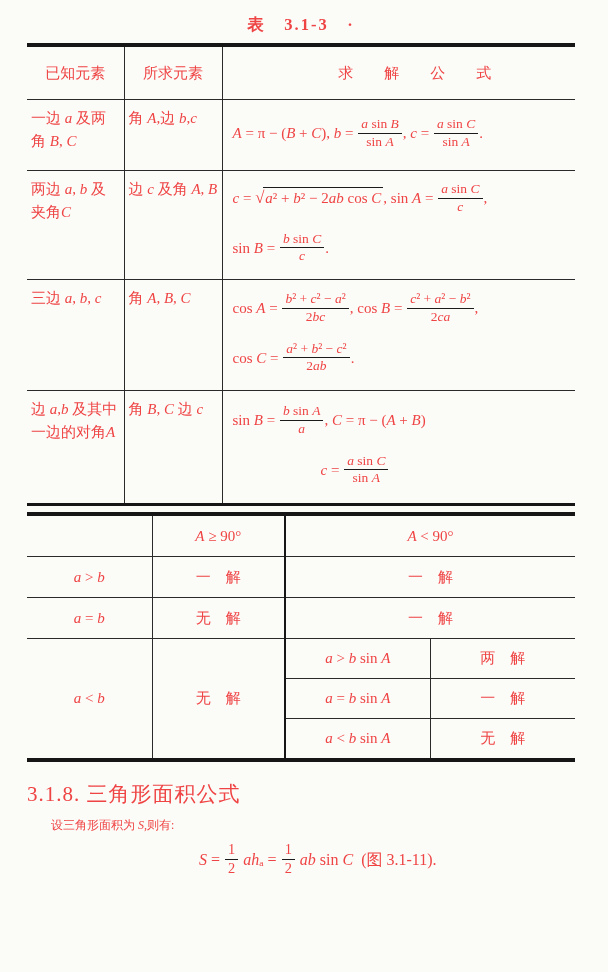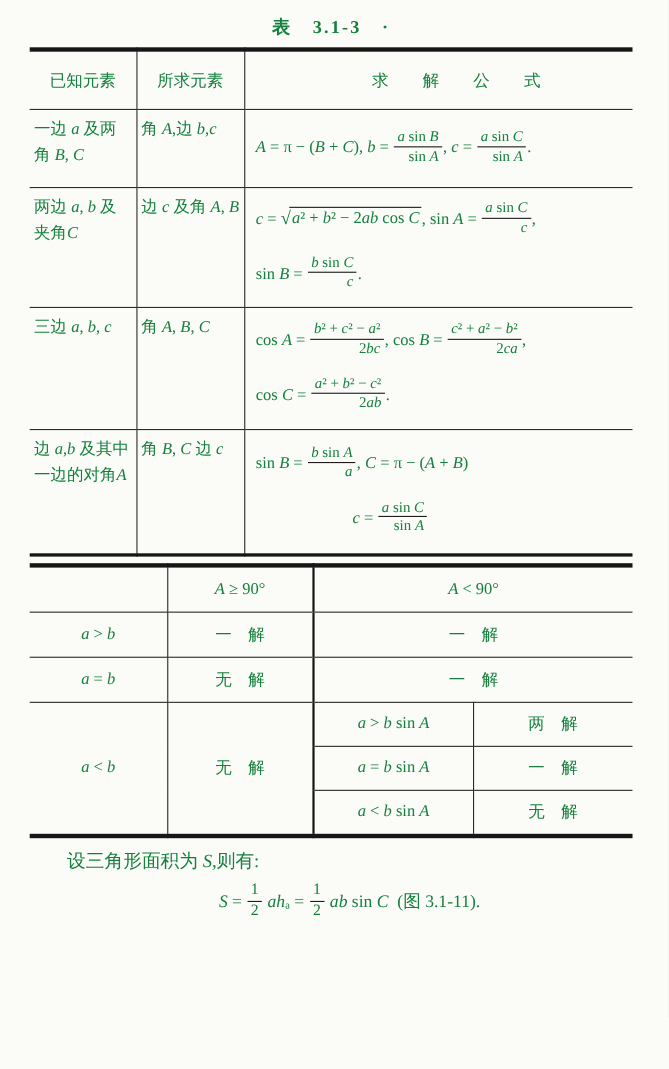--- a/index.html
+++ b/index.html
@@ -1,16 +1,16 @@
 <!DOCTYPE html>
 <html><head>
 <meta charset="utf-8">
 <style>
   html,body{margin:0;padding:0;background:#e8e8e4;}
-  .page{box-sizing:border-box;width:608px;height:972px;background:#fbfbf8;color:#15803d;
+  .page{box-sizing:border-box;width:608px;height:972px;background:#fbfbf8;color:#ef4444;
         padding:14px 33px 0 27px;font-family:"Liberation Serif","DejaVu Serif",serif;overflow:hidden;}
   i{font-style:italic;}
   .caption{text-align:center;font-weight:bold;font-size:16.5px;letter-spacing:2px;white-space:pre-wrap;}
   
   table{width:548px;border-collapse:collapse;table-layout:fixed;
         border-top:4px solid #161616;border-left:1px hidden;border-right:1px hidden;}
   .t1{border-bottom:3px solid #161616;margin-top:7px;}
   .t2{border-bottom:4px solid #161616;margin-top:6px;}
   td{border:1px solid #2a2a2a;font-size:15px;padding:2px 4px;}
   .t1 .hdr{height:48px;text-align:center;vertical-align:middle;font-size:15px;}
@@ -18,32 +18,32 @@
   .t1 .known,.t1 .find{vertical-align:top;padding-top:7px;line-height:1.5;}
   .t1 .fcell{vertical-align:middle;padding:6px 2px 6px 10px;}
   .fline{white-space:pre-wrap;font-size:15px;line-height:1.3;}
   .fline + .fline{margin-top:16px;}
   .fline.indent{margin-left:88px;}
   .r1 td{height:58px;} .r2 td{height:96px;} .r3 td{height:98px;} .r4 td{height:100px;}
   .t2 td{text-align:center;vertical-align:middle;white-space:pre-wrap;}
   .t2 .hrow td{height:36px;} .t2 .srow td{height:35px;}
   .t2 .thickL{border-left:2px solid #161616;}
   
-  .frac{display:inline-block;vertical-align:middle;text-align:right;font-size:0.9em;
+  .frac{display:inline-block;vertical-align:middle;text-align:center;font-size:0.9em;
         line-height:1.22;transform:translateY(-2px);padding:0 1px;}
   .fnum{display:block;padding:0 3px;border-bottom:1px solid #1b1b1b;}
   .fden{display:block;padding:0 3px;}
   .radsign{font-size:1.12em;}
   .ovl{display:inline-block;border-top:1px solid #1b1b1b;padding:1px 2px 0 2px;margin-left:-1px;line-height:1.25;font-family:Liberation Serif, serif;}
   
   .para{width:548px;margin:10px 0 0;font-size:15.5px;line-height:1.6;text-indent:2em;
         text-align:justify;letter-spacing:0.5px;}
   .c2{margin-top:10px;}
   .sec{margin:18px 0 0;font-size:21px;font-weight:normal;letter-spacing:1px;}
-  .intro{margin:9px 0 0;font-size:17px;text-indent:2em;white-space:pre-wrap;}
+  .intro{margin:9px 0 0;font-size:12px;text-indent:2em;white-space:pre-wrap;}
   .formula{margin-top:9px;font-size:16px;white-space:pre-wrap;line-height:1.3;}
   .f1{padding-left:172px;}
 </style>
 </head>
 <body>
 
 <div class="page">
 
   <div class="caption">表　3.1-3　·</div>
 
@@ -128,16 +128,17 @@
       <td class="thickL"><span><i>a</i> = <i>b</i> sin <i>A</i></span></td>
       <td>一　解</td>
     </tr>
     <tr class="srow">
       <td class="thickL"><span><i>a</i> &lt; <i>b</i> sin <i>A</i></span></td>
       <td>无　解</td>
     </tr>
   </tbody>
     </table>
 
+  <h2 class="sec">3.1.8. 三角形面积公式</h2>
   <p class="intro"><span>设三角形面积为 <i>S</i>,则有:</span></p>
   <div class="formula f1"><span><i>S</i> = </span><span class="frac"><span class="fnum"><span>1</span></span><span class="fden"><span>2</span></span></span><span> <i>ah</i>ₐ = </span><span class="frac"><span class="fnum"><span>1</span></span><span class="fden"><span>2</span></span></span><span> <i>ab</i> sin <i>C</i>  (图 3.1-11).</span></div>
 
 </div>
 
 </body></html>

